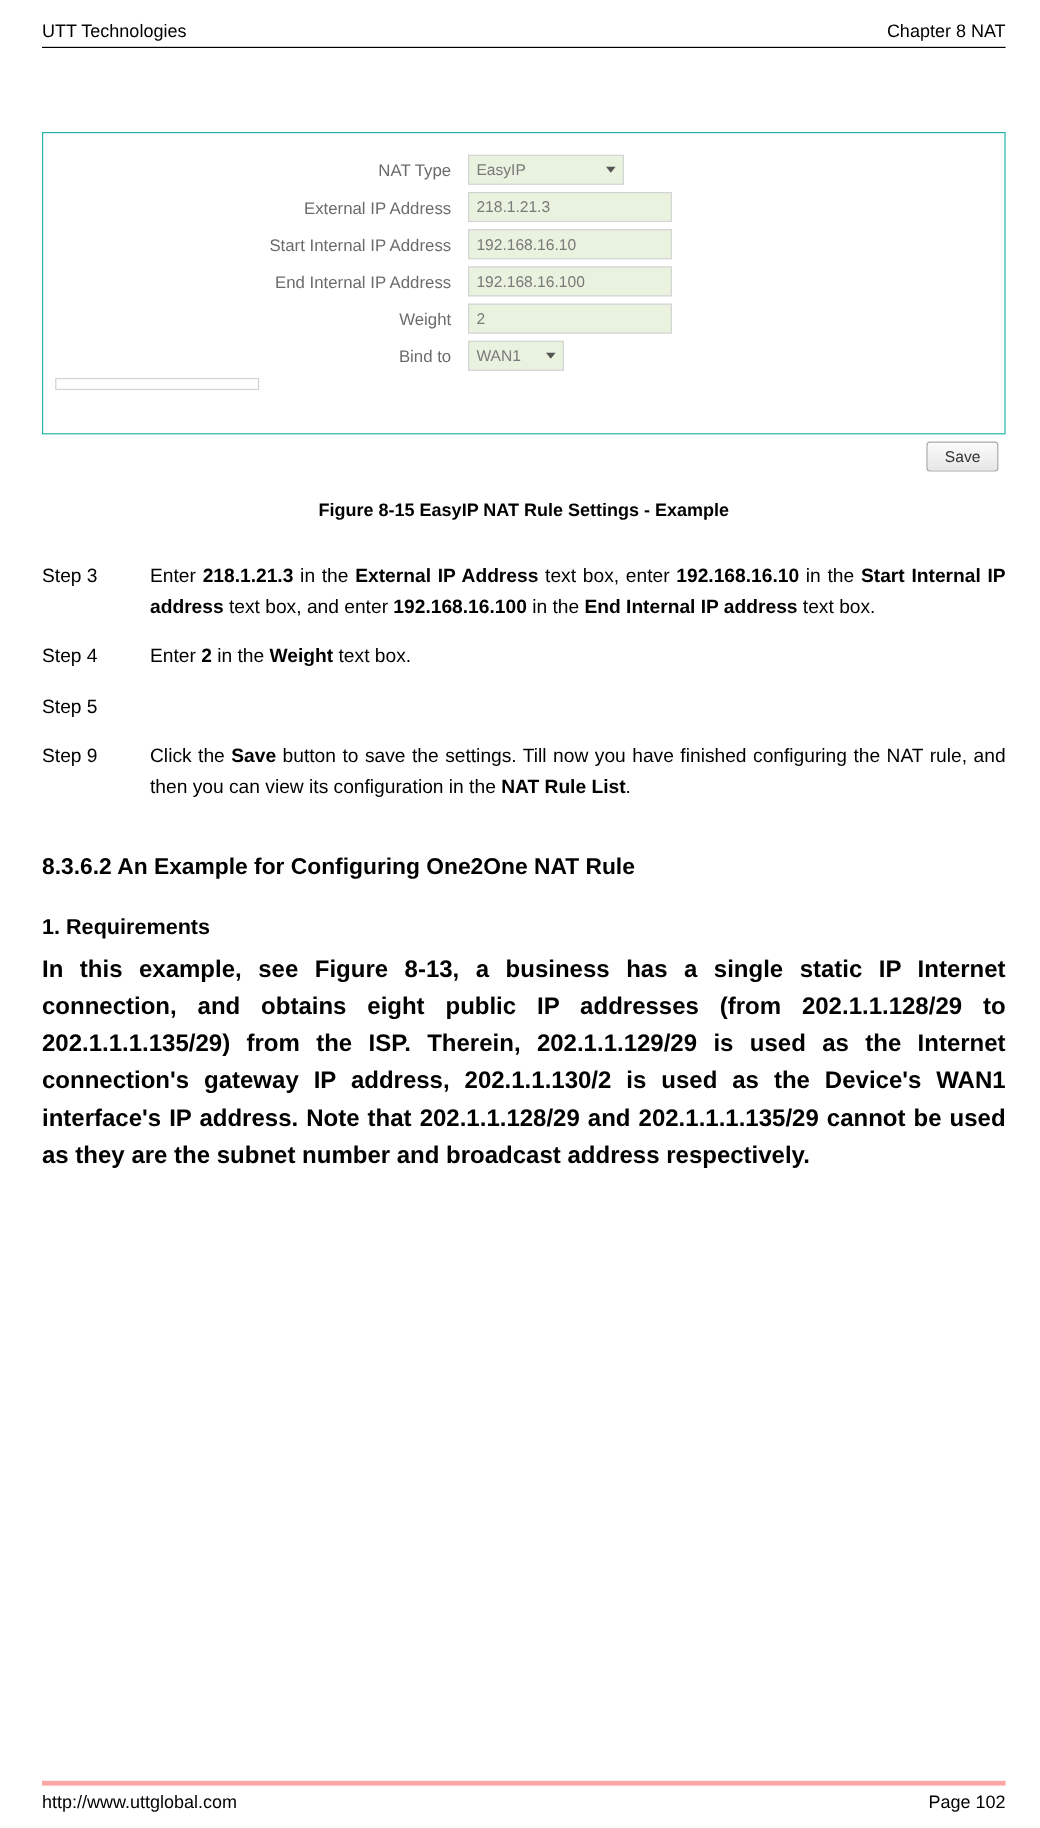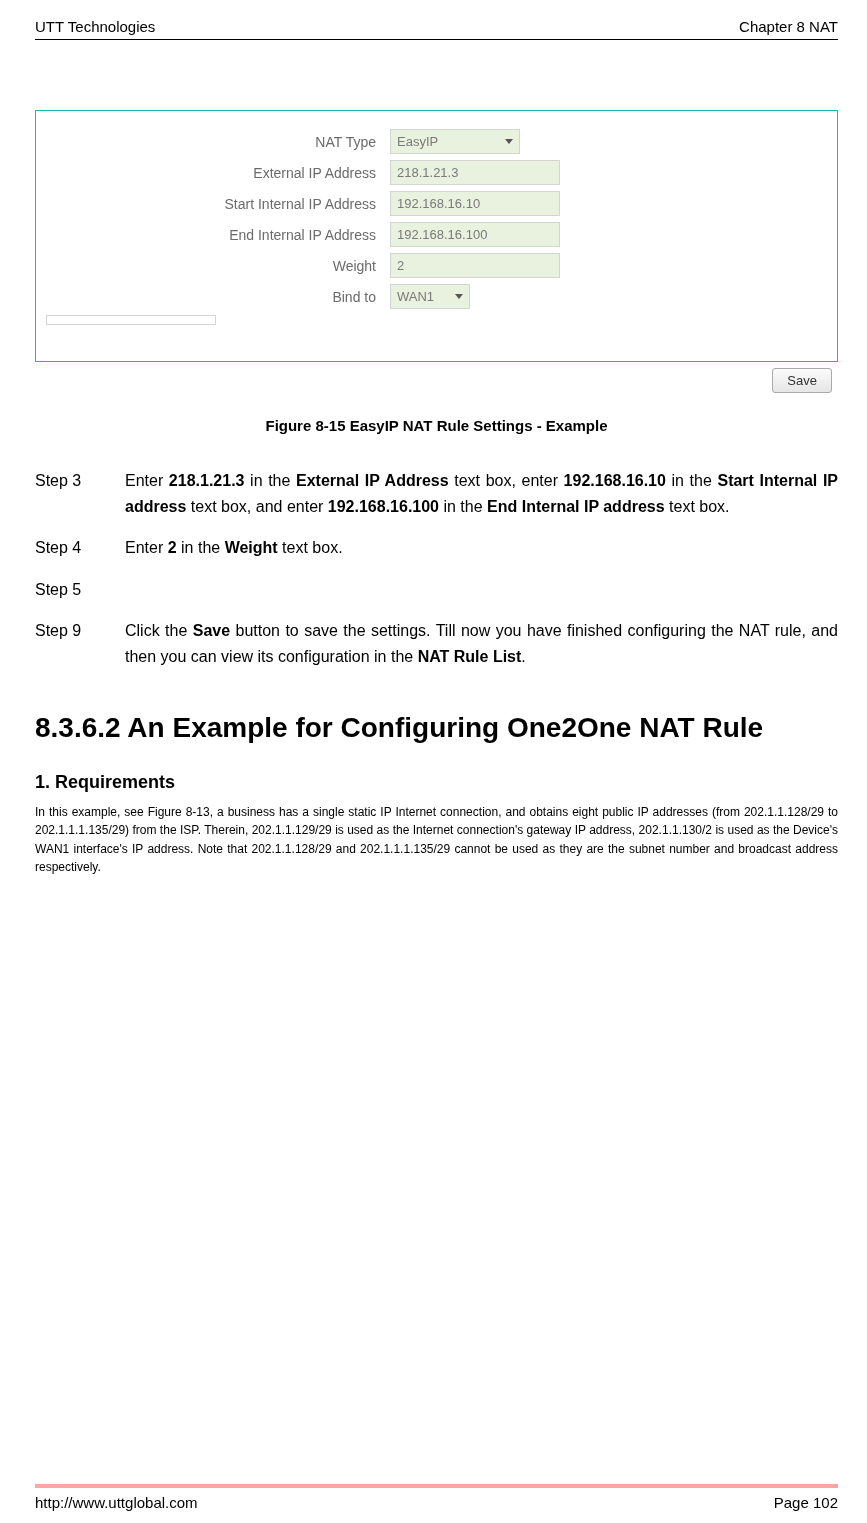--- a/index.html
+++ b/index.html
@@ -103,34 +103,35 @@
   }
   .step-label {
     flex: 0 0 90px;
     font-weight: normal;
   }
   .step-text {
     flex: 1;
   }
   .step-text b { font-weight: bold; }
   h2.section {
-    font-size: 28px;
+    font-size: 19px;
     font-weight: bold;
     margin: 42px 0 28px 0;
   }
   h3.sub {
     font-size: 18px;
     font-weight: bold;
     margin: 12px 0 10px 0;
   }
   .para {
-    font-size: 12px;
+    font-size: 20px;
     line-height: 1.55;
     text-align: justify;
     margin-bottom: 4px;
+    font-weight: bold;
   }
   .footer {
     display: flex;
     justify-content: space-between;
     font-size: 15px;
     border-top: 4px solid #fca5a5;
     padding-top: 6px;
     padding-bottom: 12px;
   }
 </style>

